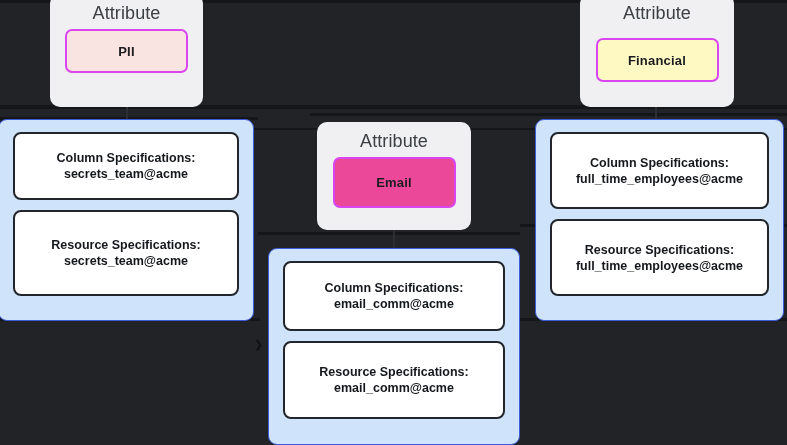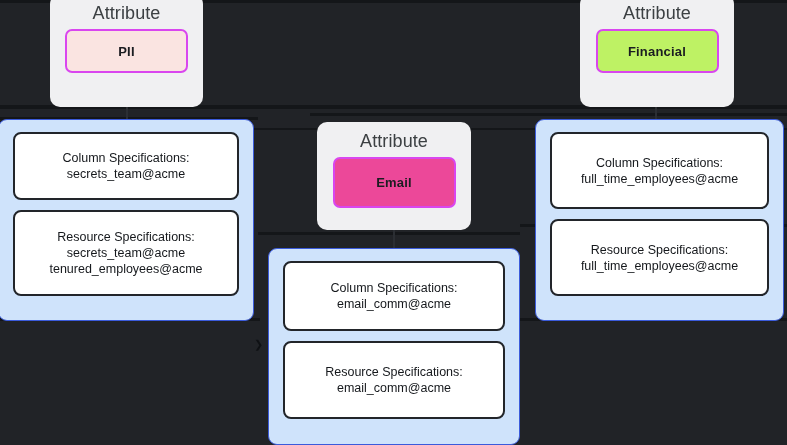--- a/index.html
+++ b/index.html
@@ -79,21 +79,21 @@
     width: 100%;
     background: #ffffff;
     border: 2px solid #22252a;
     border-radius: 8px;
     display: flex;
     flex-direction: column;
     align-items: center;
     justify-content: center;
     text-align: center;
     font-size: 12.5px;
-    font-weight: normal;
+    font-weight: bold;
     color: #15181c;
     line-height: 16px;
     padding: 6px 8px;
   }
   .spec-node .ln { display: block; white-space: nowrap; }
 
   
   .edge-arrow {
     position: absolute;
     color: #0f1114;
@@ -130,41 +130,40 @@
 
   <div class="attr-group" style="left:50px; top:-6px; width:153px; height:113px;">
     <div class="attr-group-title">Attribute</div>
     <div class="attr-node" style="width:123px; height:44px; background:#fae4e1;">
       <span>PII</span>
     </div>
   </div>
 
   <div class="attr-group" style="left:580px; top:-6px; width:154px; height:113px;">
     <div class="attr-group-title">Attribute</div>
-    <div class="attr-node" style="width:123px; height:44px; background:#bef264;">
+    <div class="attr-node" style="width:123px; height:44px; background:#fef9c3;margin-top:9px;">
       <span>Financial</span>
     </div>
   </div>
 
   <div class="attr-group" style="left:317px; top:122px; width:154px; height:108px;">
     <div class="attr-group-title">Attribute</div>
     <div class="attr-node" style="width:123px; height:51px; background:#ec4899;">
       <span>Email</span>
     </div>
   </div>
 
   <div class="spec-group" style="left:-2px; top:119px; width:256px; height:202px;">
     <div class="spec-node" style="height:68px;">
       <span class="ln">Column Specifications:</span>
       <span class="ln">secrets_team@acme</span>
     </div>
     <div class="spec-node" style="height:86px;">
       <span class="ln">Resource Specifications:</span>
       <span class="ln">secrets_team@acme</span>
-      <span class="ln">tenured_employees@acme</span>
     </div>
   </div>
 
   <div class="spec-group" style="left:268px; top:248px; width:252px; height:197px;">
     <div class="spec-node" style="height:70px;">
       <span class="ln">Column Specifications:</span>
       <span class="ln">email_comm@acme</span>
     </div>
     <div class="spec-node" style="height:78px;">
       <span class="ln">Resource Specifications:</span>

